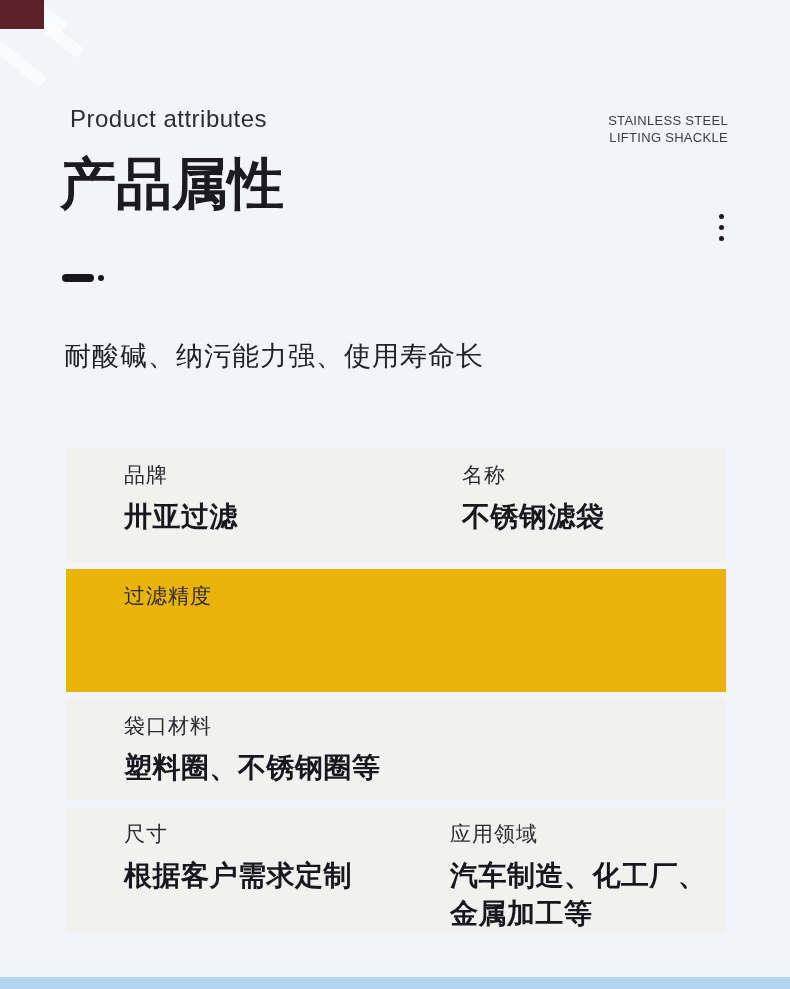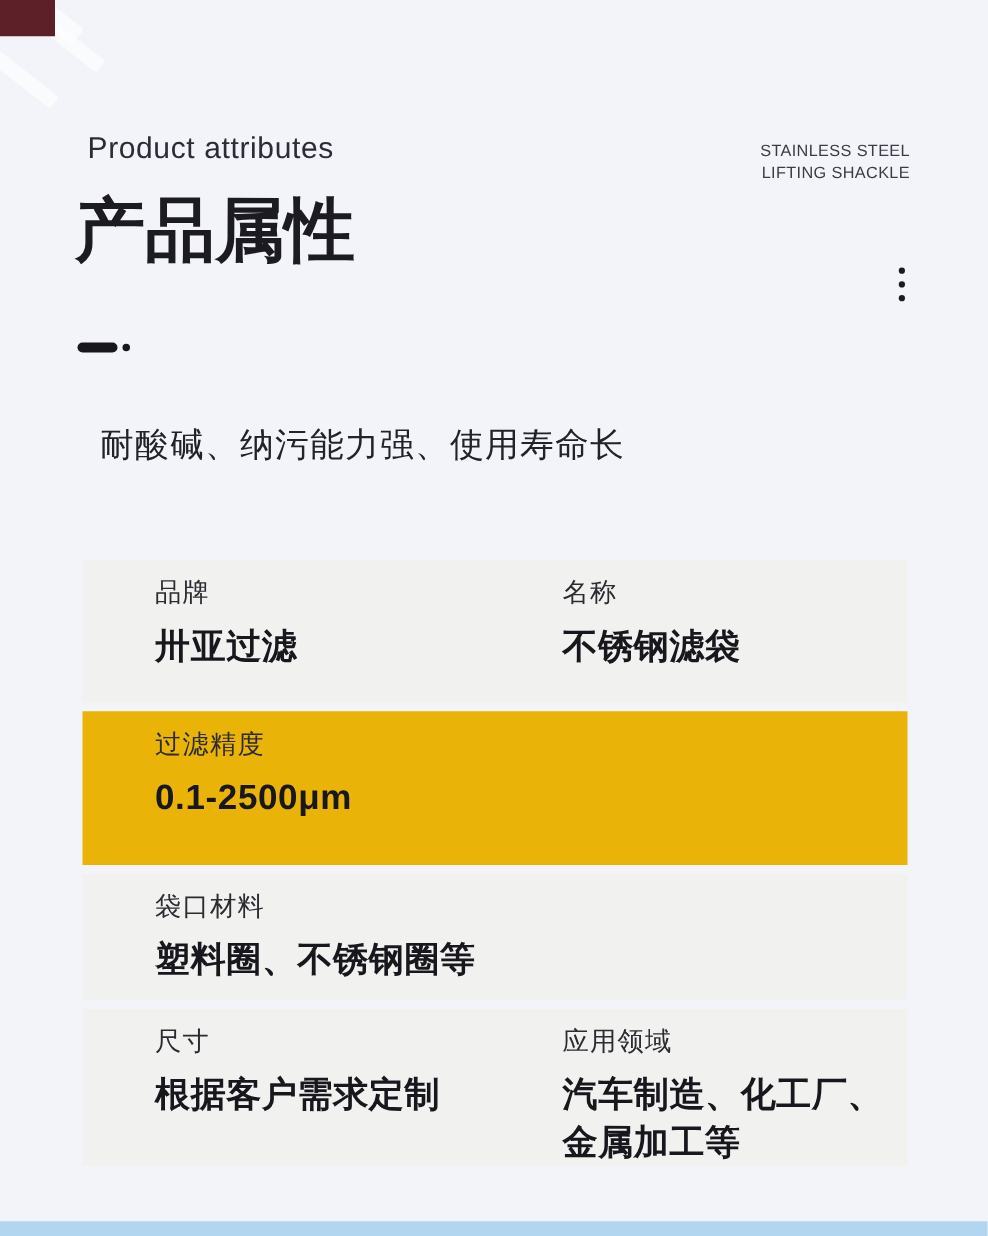--- a/index.html
+++ b/index.html
@@ -34,31 +34,31 @@
     font-size:56px; font-weight:800; letter-spacing:0px; color:#1b1b21;
   }
   .v-ellipsis { position:absolute; left:719px; top:214px; width:6px; }
   .v-ellipsis i { display:block; width:5px; height:5px; border-radius:50%; background:#1a1a1f; margin-bottom:6px; }
 
   .dash-wrap { position:absolute; left:62px; top:274px; display:flex; align-items:center; }
   .dash-wrap .bar { width:32px; height:8px; background:#17171d; border-radius:4px; }
   .dash-wrap .dot { width:6px; height:6px; background:#17171d; border-radius:50%; margin-left:4px; }
 
   .subtitle {
-    position:absolute; left:80px; top:338px;
+    position:absolute; left:64px; top:338px;
     font-size:27px; font-weight:500; color:#222229; letter-spacing:1px;
   }
 
   .attr-table { position:absolute; left:66px; top:448px; width:660px; }
   .attr-row {
     background:#f1f1ef;
     display:flex;
     margin-bottom:7px;
   }
-  .attr-row.h1 { height:114px; }
+  .attr-row.h1 { height:114px;gap:12px; }
   .attr-row.h2 { height:123px; }
   .attr-row.h3 { height:101px; }
   .attr-row.h4 { height:126px;justify-content:flex-end; }
   .attr-cell { flex:0 0 50%; padding-top:14px; }
   .attr-cell.left  { padding-left:58px; }
   .attr-cell.right { padding-left:54px; }
   .attr-label {
     font-size:21px; line-height:26px; color:#2b2b31; letter-spacing:1px;
   }
   .attr-value {
@@ -108,21 +108,20 @@
     </div>
     <div class="attr-cell right">
       <div class="attr-label">名称</div>
       <div class="attr-value">不锈钢滤袋</div>
     </div>
   </div>
 
   <div class="attr-row h2" style="background: #eab308;">
     <div class="attr-cell left">
       <div class="attr-label">过滤精度</div>
-      <div class="attr-value">0.1-2500μm</div>
     </div>
   </div>
 
   <div class="attr-row h3" style="background: rgb(241, 241, 239);">
     <div class="attr-cell left">
       <div class="attr-label">袋口材料</div>
       <div class="attr-value">塑料圈、不锈钢圈等</div>
     </div>
   </div>
 

